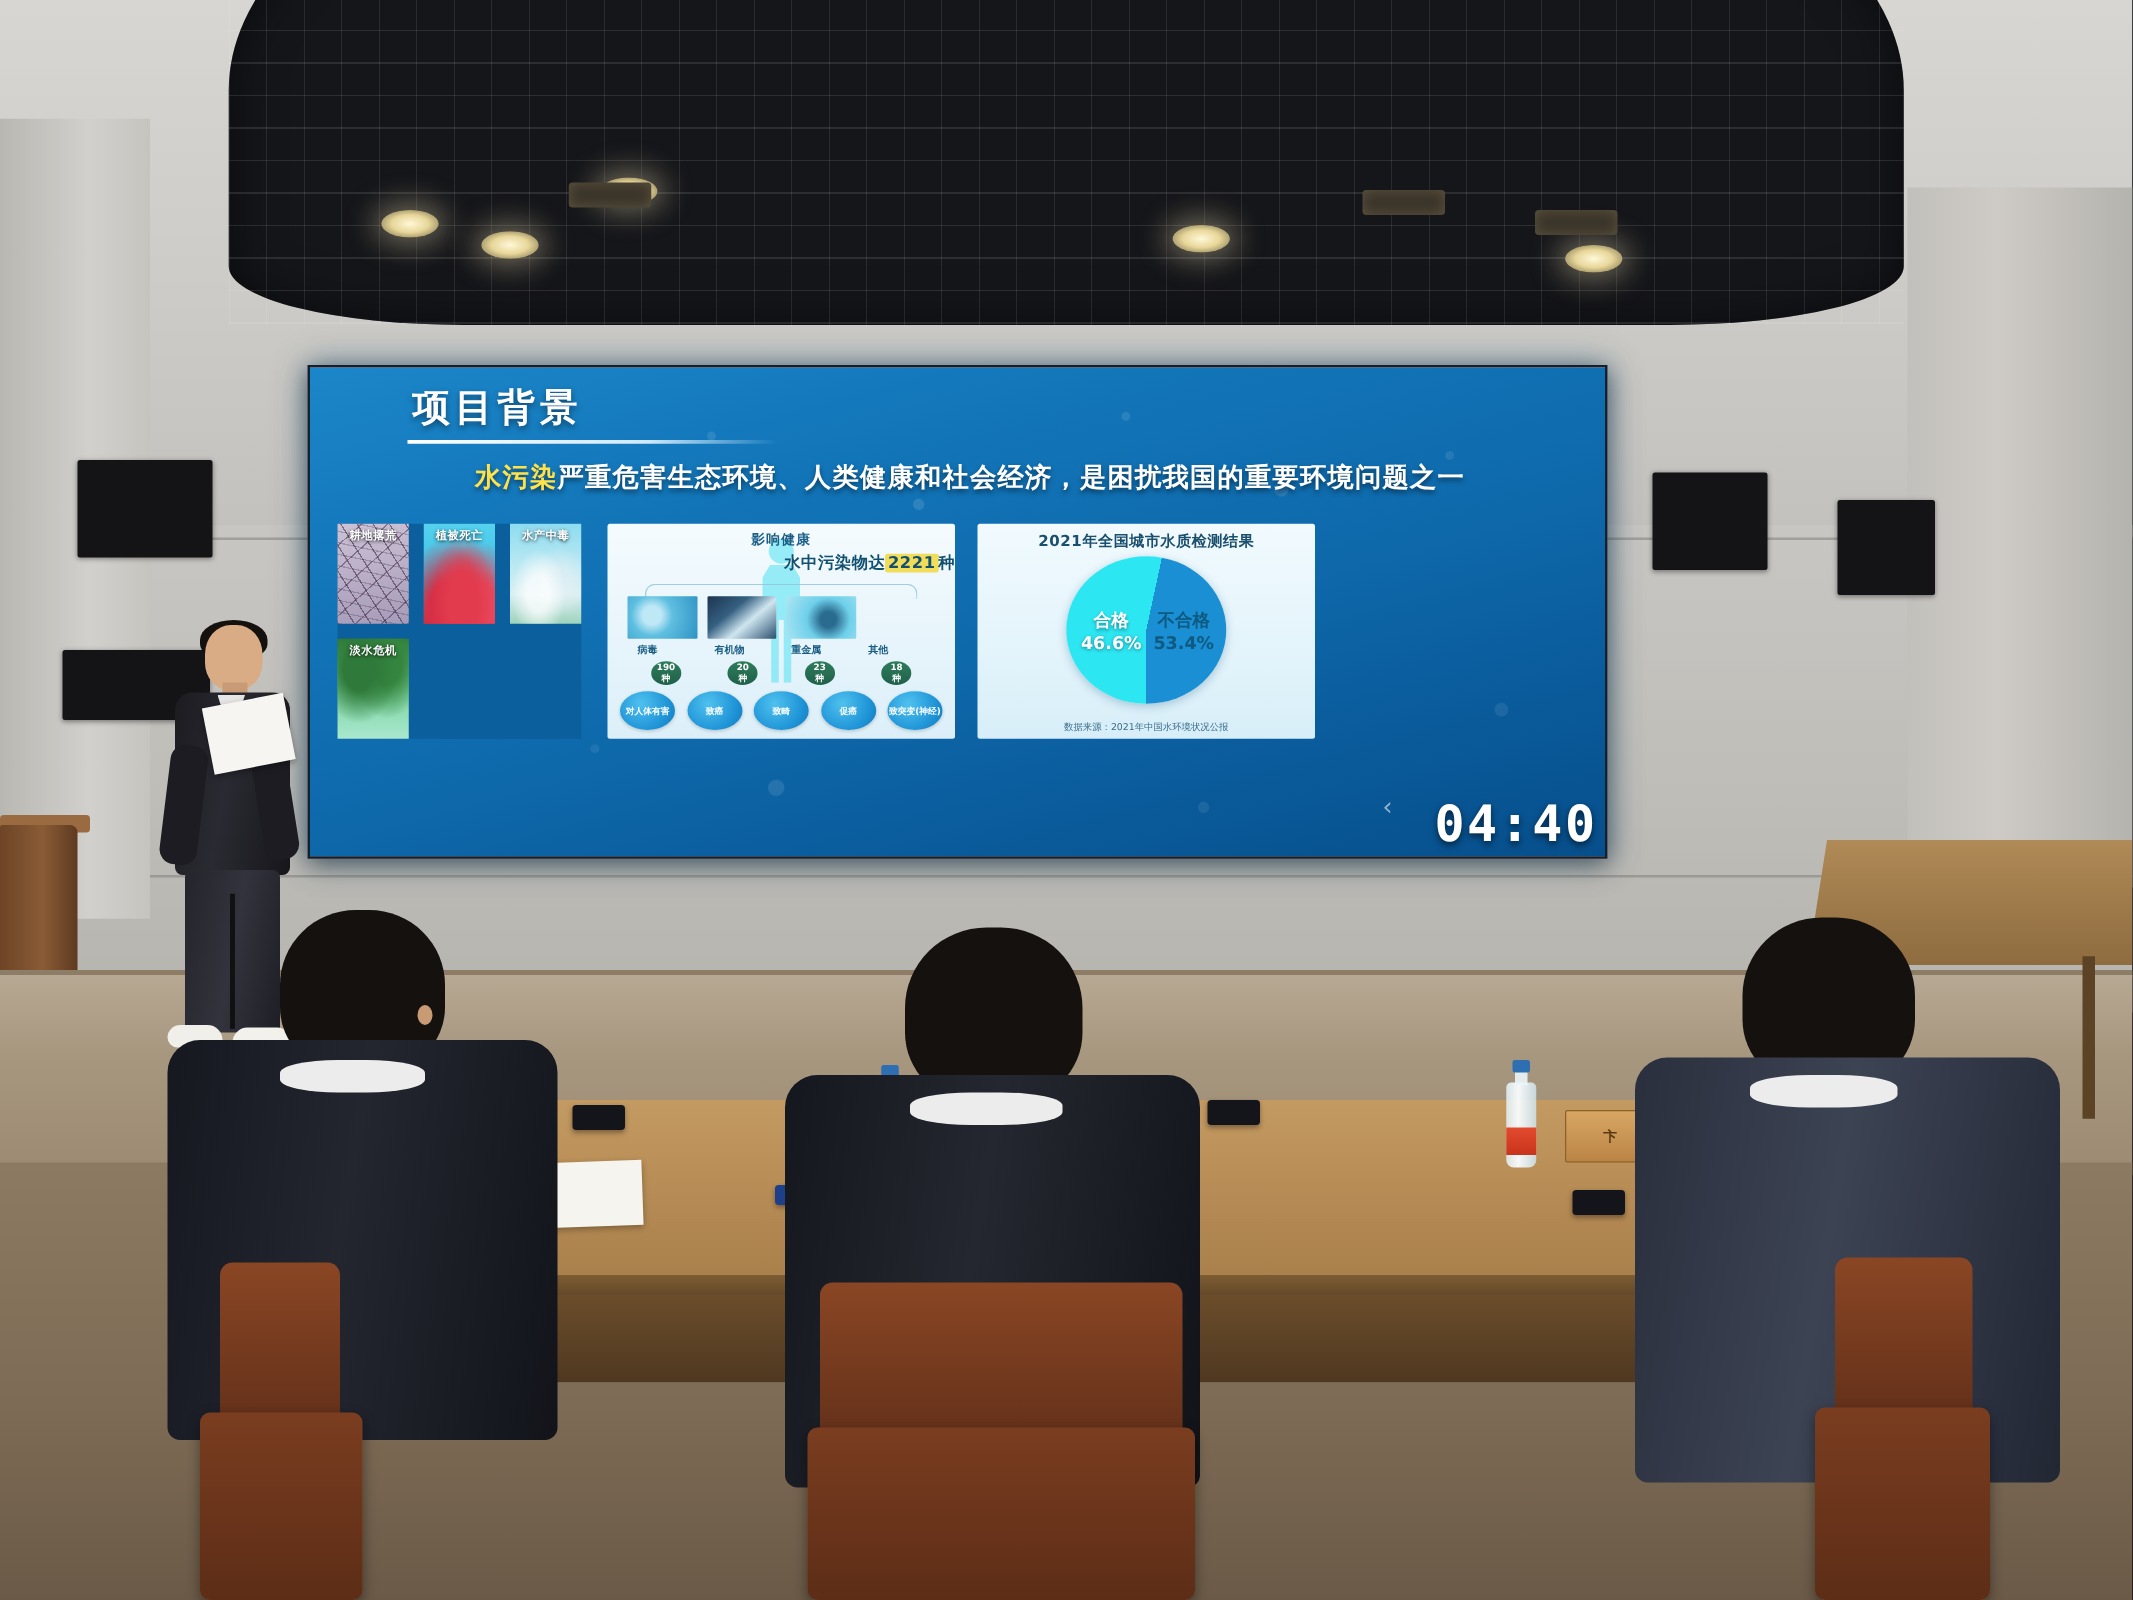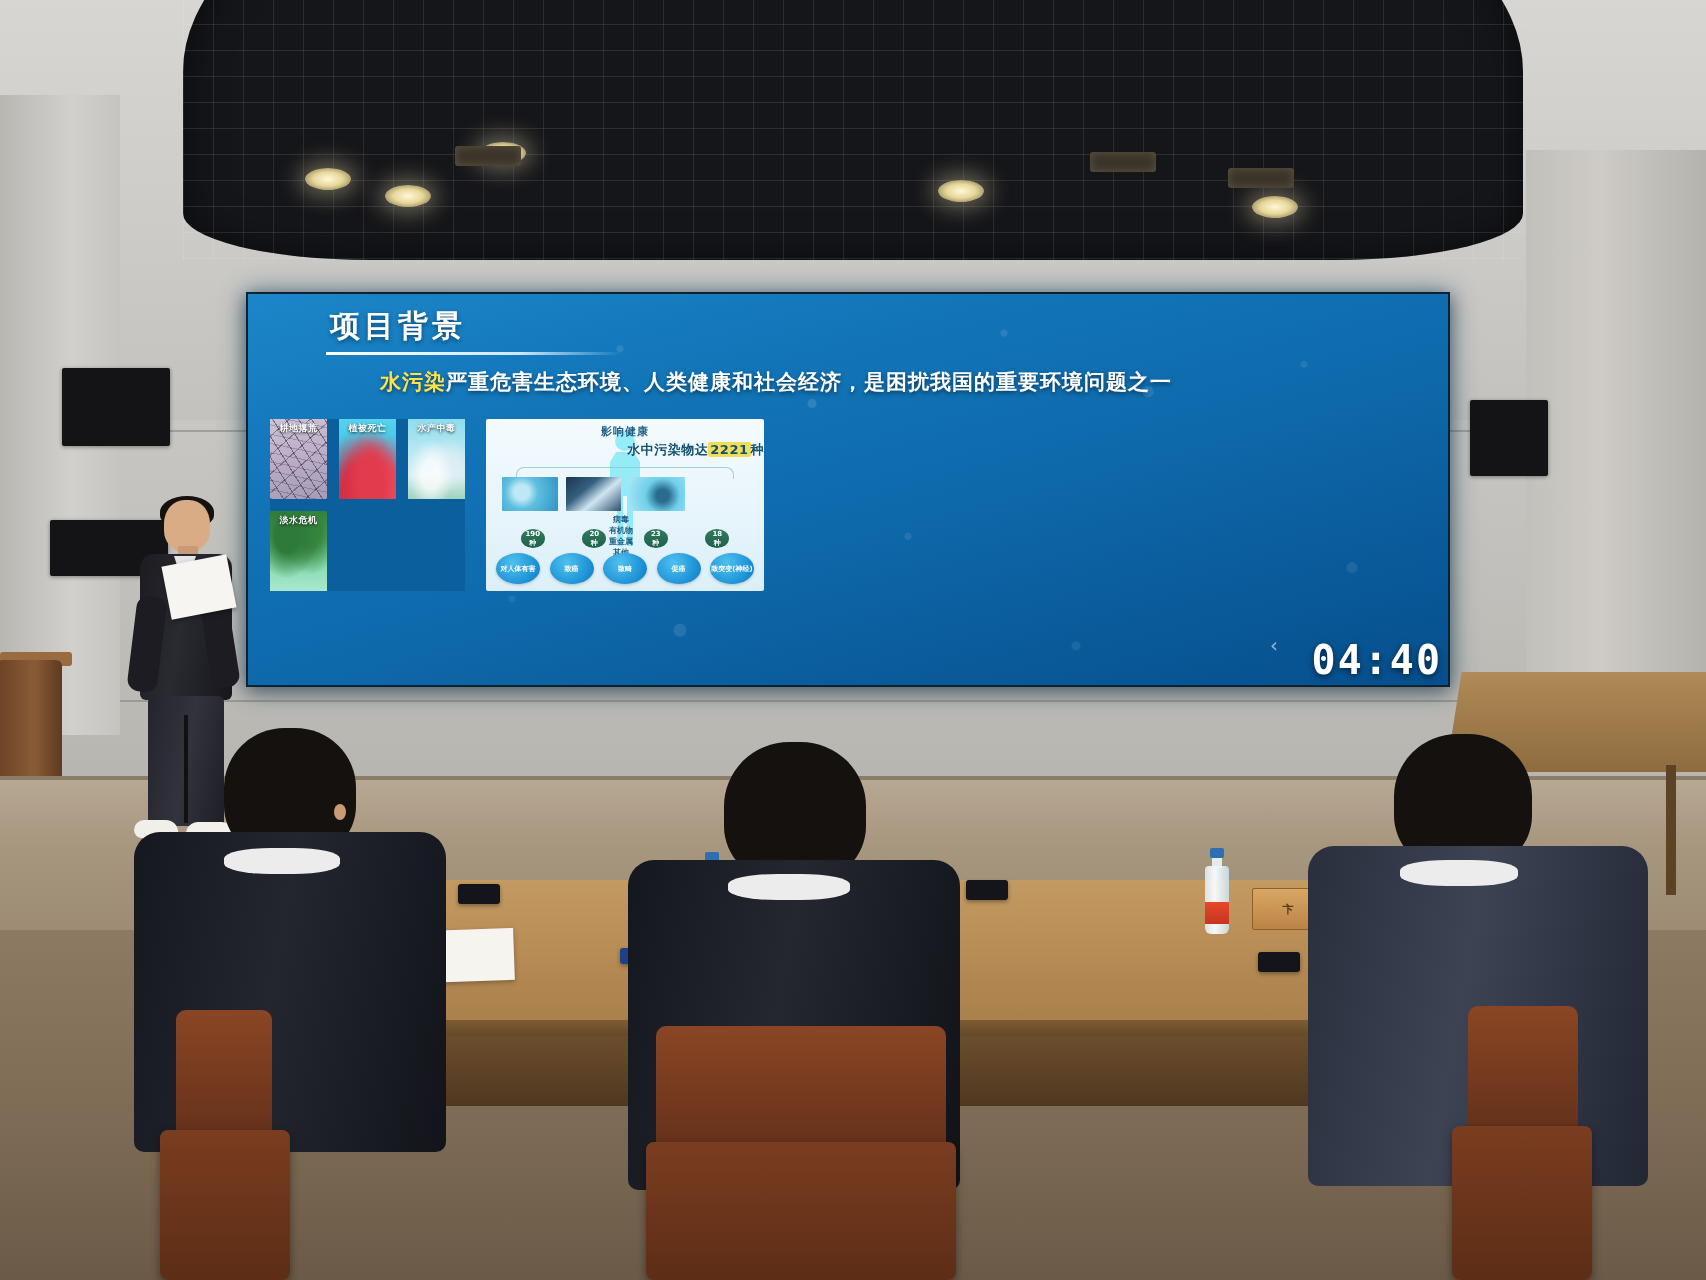--- a/index.html
+++ b/index.html
@@ -68,21 +68,21 @@
   }
 
   
   .ac-panel{
     position:absolute; background:#141416; border-radius:2px;
     box-shadow:0 1px 4px rgba(0,0,0,.4);
   }
 
   
   #screen{
-    position:absolute; left:246px; top:292px; width:1204px; height:395px;
+    position:absolute; left:246px; top:292px; width:1040px; height:395px;
     background:#fca5a5;
     box-shadow:0 0 26px rgba(20,90,140,.45), 0 4px 18px rgba(0,0,0,.5);
     overflow:hidden;
     border:2px solid #0b2230;
   }
   .slide{
     position:absolute; inset:0;
     background:
       radial-gradient(circle at 18% 22%, rgba(255,255,255,.13) 0 2px, transparent 3px),
       radial-gradient(circle at 31% 14%, rgba(255,255,255,.10) 0 3px, transparent 4px),
@@ -178,22 +178,22 @@
   .mid-thumbs{
     position:absolute; left:16px; top:58px; width:246px; height:36px;
     display:flex; gap:8px;
   }
   .mthumb{ flex:1; height:34px; border-radius:1px; position:relative; }
   .mt1{ background:radial-gradient(circle at 35% 45%,#bfe8f6 0 18%,#5fbfe0 40%,#2f93c4 100%); }
   .mt2{ background:linear-gradient(140deg,#1c3550 0%,#355f80 35%,#cfe6f0 60%,#2a4e6e 100%); }
   .mt3{ background:radial-gradient(circle at 60% 55%,#2a6b90 0 16%,#6fd0ea 45%,#aee6f4 100%); }
   .mt4{ background:transparent; }
   .mid-lbls{
-    position:absolute; left:12px; top:95px; width:246px;
-    display:flex; text-align:center;flex-direction:column;
+    position:absolute; left:24px; top:95px; width:246px;
+    display:flex; text-align:left;
   }
   .mid-lbls span{ flex:1; font-size:8px; font-weight:700; color:#1a5e84; }
   .mid-counts{
     position:absolute; left:16px; top:110px; width:246px;
     display:flex; justify-content:space-around;
   }
   .cnt-pill{
     width:24px;height:19px;border-radius:50%;
     background:linear-gradient(180deg,#2e7d5c,#20604a);
     color:#fff;font-size:7px;font-weight:700;line-height:9px;
@@ -540,20 +540,35 @@
 
         <div class="mid-effects">
           <div class="eff-pill">对人体有害</div>
           <div class="eff-pill">致癌</div>
           <div class="eff-pill">致畸</div>
           <div class="eff-pill">促癌</div>
           <div class="eff-pill">致突变(神经)</div>
         </div>
       </div>
 
+      <div class="card-pie">
+        <div class="pie-title">2021年全国城市水质检测结果</div>
+        <div class="pie-wrap">
+          <div class="pie"></div>
+          <div class="pie-lab pl-left">
+            <span class="t">合格</span>
+            <span class="n">46.6%</span>
+          </div>
+          <div class="pie-lab pl-right">
+            <span class="t">不合格</span>
+            <span class="n">53.4%</span>
+          </div>
+        </div>
+        <div class="pie-src">数据来源：2021年中国水环境状况公报</div>
+      </div>
 
 
 
       <div class="nav-arrow nav-prev">‹</div>
       <div class="timer">04:40</div>
     </div>
   </div>
 
   <div class="stage-edge"></div>
   <div class="stage"></div>

